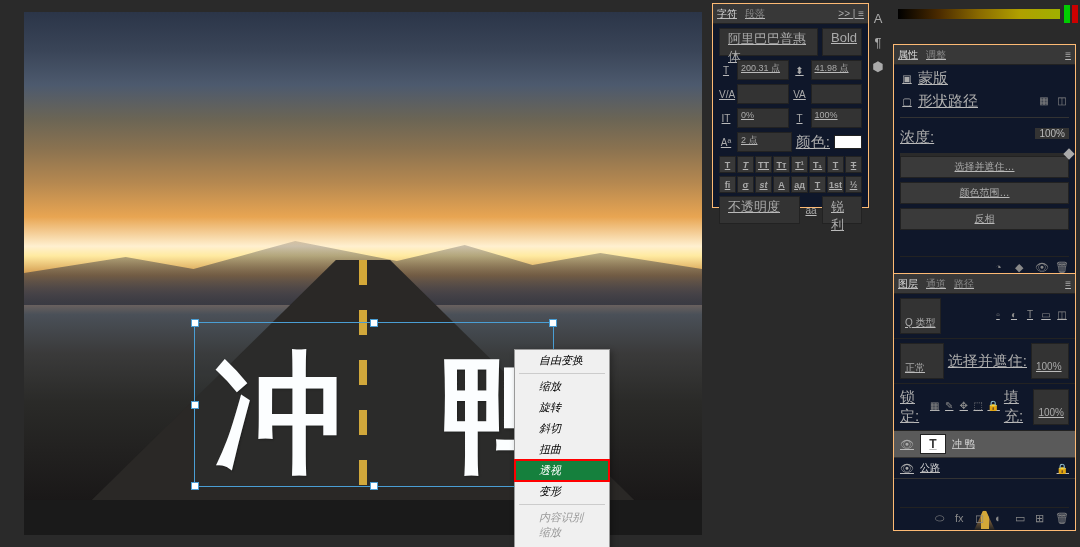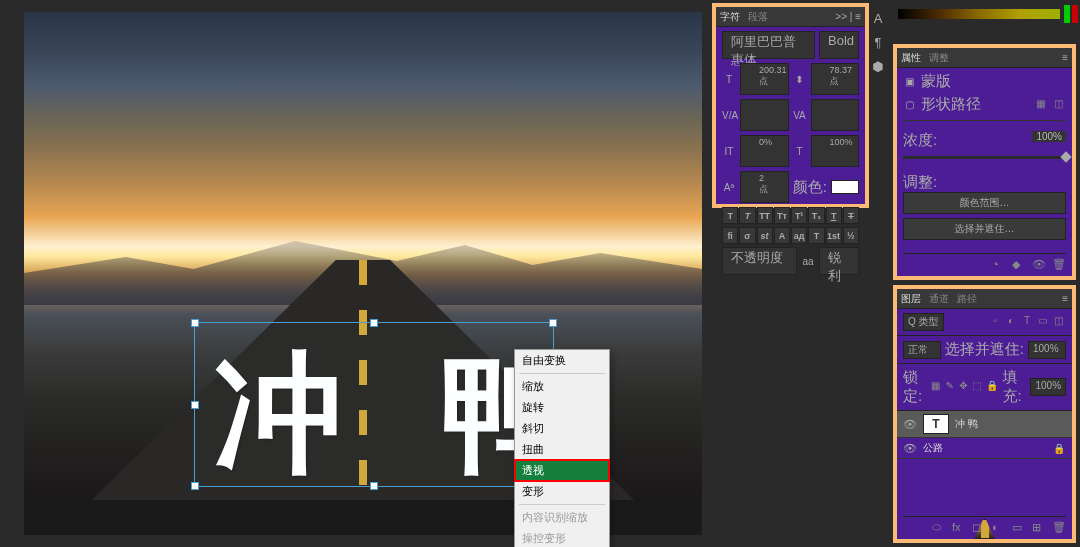--- a/index.html
+++ b/index.html
@@ -114,41 +114,43 @@
       left: 514px;
       top: 349px;
       width: 96px;
       background: #f0f0f0;
       border: 1px solid #999;
       box-shadow: 2px 2px 6px rgba(0,0,0,0.3);
       font-size: 11px;
       color: #000;
     }
     .menu-item {
-      padding: 3px 7px;
+      padding: 3px 24px;
       cursor: default;
+      font-style: italic;
     }
     .menu-item.disabled { color: #999; }
     .menu-item.selected {
       background: #15803d;
       color: #fff;
       outline: 2px solid red;
       outline-offset: -1px;
     }
     .menu-divider {
       height: 1px;
       background: #ccc;
       margin: 2px 4px;
     }
     
     
     .panel-group {
       position: absolute;
-      background: #4c1d95;
-      border: 4px solid #fdba74;
+      background: #0f172a;
+      border: 1px solid #fdba74;
+      text-decoration: underline;
     }
     
     
     .char-panel {
       left: 712px;
       top: 3px;
       width: 157px;
       height: 205px;
     }
     .panel-tabs {
@@ -172,22 +174,22 @@
       display: flex;
       gap: 4px;
       margin-bottom: 4px;
       align-items: center;
     }
     .ctrl-input {
       background: #333;
       border: 1px solid #222;
       color: #aaa;
       font-size: 9px;
-      padding: 1px 18px;
-      height: 32px;
+      padding: 1px 3px;
+      height: 20px;
       flex: 1;
       min-width: 0;
     }
     .ctrl-dropdown {
       background: #333;
       border: 1px solid #222;
       color: #aaa;
       font-size: 13px;
       padding: 1px 8px;
       height: 28px;
@@ -248,21 +250,21 @@
     .props-panel {
       left: 893px;
       top: 44px;
       width: 183px;
       height: 236px;
     }
     
     
     .layers-panel {
       left: 893px;
-      top: 285px;
+      top: 273px;
       width: 183px;
       height: 258px;
     }
     .prop-label { font-size: 15px; color: #aaa; }
     .prop-value-right {
       float: right;
       color: #bbb;
       background: #333;
       padding: 0 4px;
       font-size: 10px;
@@ -297,21 +299,21 @@
       padding: 4px 6px;
       gap: 4px;
       align-items: center;
       border-bottom: 1px solid #222;
     }
     .layer-ctrl {
       background: #333;
       border: 1px solid #222;
       color: #aaa;
       font-size: 10px;
-      padding: 1px 4px;
+      padding: 17px 4px;
       height: 18px;
     }
     .layer-icons-row {
       display: flex;
       gap: 2px;
       margin-left: auto;
     }
     .layer-icon-btn {
       width: 14px;
       height: 14px;
@@ -431,21 +433,21 @@
   </div>
   <div class="panel-body">
     <div class="ctrl-row">
       <div class="ctrl-dropdown">阿里巴巴普惠体</div>
       <div class="ctrl-dropdown" style="flex:0 0 40px">Bold</div>
     </div>
     <div class="ctrl-row">
       <span class="ctrl-icon">T</span>
       <div class="ctrl-input">200.31 点</div>
       <span class="ctrl-icon">⬍</span>
-      <div class="ctrl-input">78.37 点</div>
+      <div class="ctrl-input">41.98 点</div>
     </div>
     <div class="ctrl-row">
       <span class="ctrl-icon">V/A</span>
       <div class="ctrl-input"></div>
       <span class="ctrl-icon">VA</span>
       <div class="ctrl-input"></div>
     </div>
     <div class="ctrl-row">
       <span class="ctrl-icon">IT</span>
       <div class="ctrl-input">0%</div>
@@ -521,25 +523,23 @@
       <span style="margin-left:auto" class="layer-icon-btn">▦</span>
       <span class="layer-icon-btn">◫</span>
     </div>
     <div style="margin-top:10px">
       <span class="prop-label">浓度:</span>
       <span class="prop-value-right">100%</span>
       <div class="slider-track">
         <div class="slider-thumb" style="left:calc(100% - 4px)"></div>
       </div>
     </div>
-    <div style="margin-top:14px">
-      <span class="prop-label">调整:</span>
-    </div>
+    <div class="side-btn">选择并遮住…</div>
     <div class="side-btn">颜色范围…</div>
-    <div class="side-btn">选择并遮住…</div>
+    <div class="side-btn">反相</div>
   </div>
   <div class="footer-icons">
     <span class="footer-icon">◔</span>
     <span class="footer-icon">◆</span>
     <span class="footer-icon">👁</span>
     <span class="footer-icon">🗑</span>
   </div>
 </div>
 
 <div class="panel-group layers-panel">

